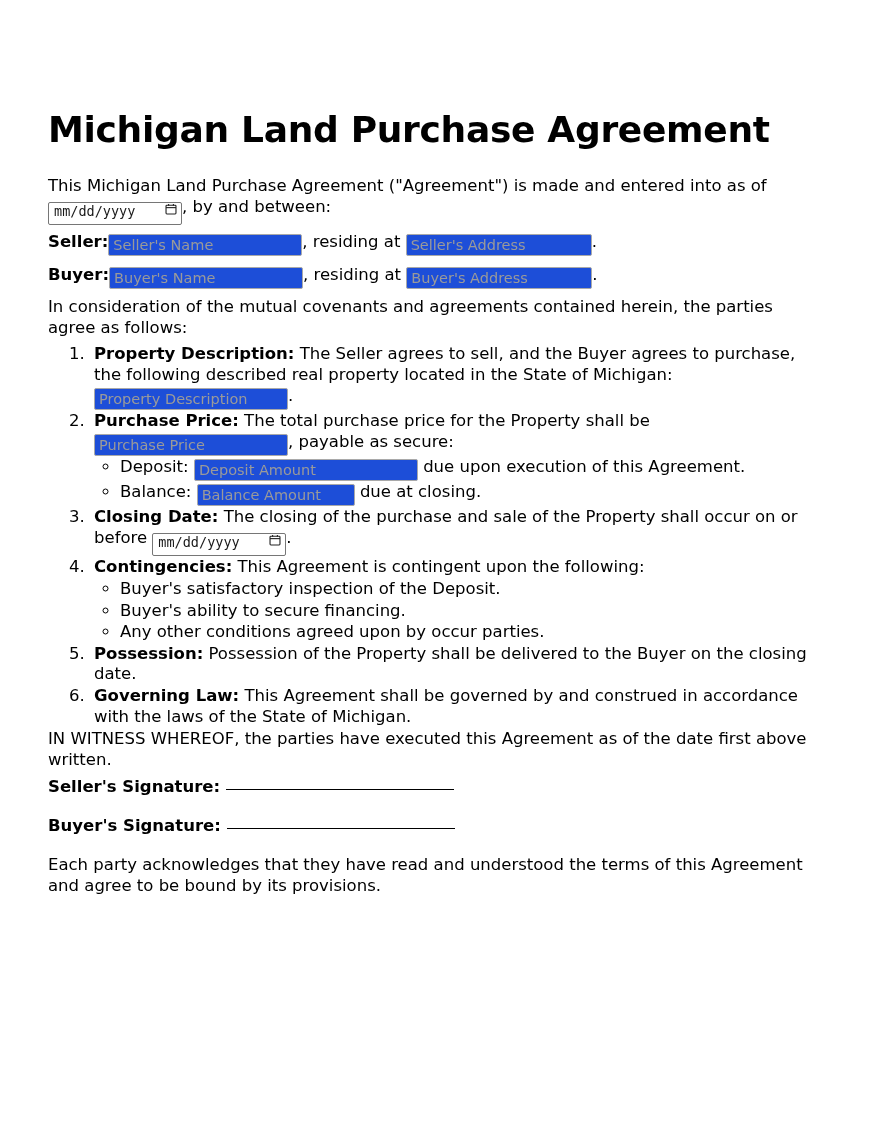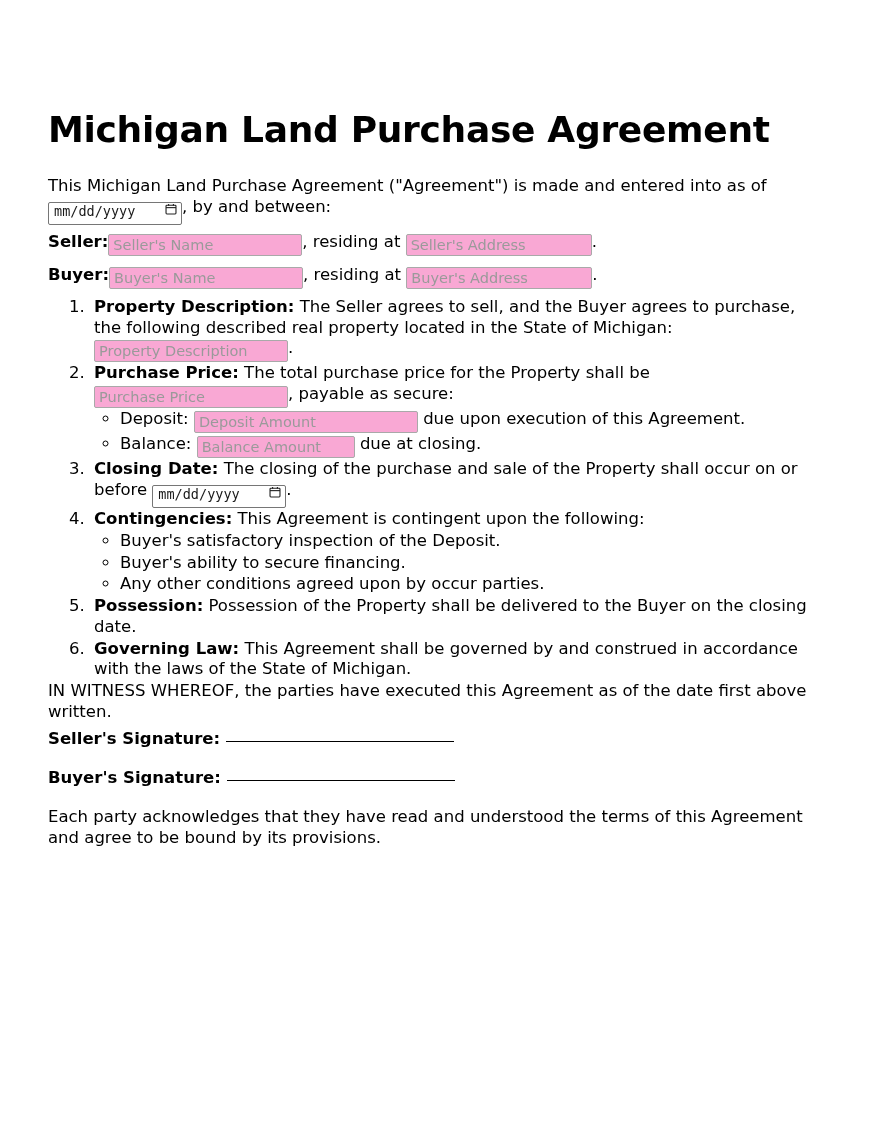--- a/index.html
+++ b/index.html
@@ -46,21 +46,21 @@
   }
   .party-label { font-weight: bold; }
   .mid-para { margin: 18px 0 14px 0; }
 
   input.field {
     font-family: "DejaVu Sans", sans-serif;
     font-size: 14.5px;
     color: #000;
     border: 1px solid #a9a9a9;
     border-radius: 2px;
-    background: #f9a8d4;
+    background: #1d4ed8;
     padding: 2px 4px;
     box-sizing: border-box;
     height: 22px;
     vertical-align: -3px;
     outline: none;
   }
   input.field::placeholder { color: #9a9a9a; opacity: 1; }
   input.w-name { width: 194px; }
   input.w-addr { width: 186px; }
   input.w-propdesc { width: 194px; }
@@ -165,20 +165,21 @@
   </p>
 
   <div class="party-line">
     <span class="party-label">Seller:</span><input class="field w-name" type="text" placeholder="Seller's Name" style=""><span>, residing at</span> <input class="field w-addr" type="text" placeholder="Seller's Address" style=""><span>.</span>
   </div>
 
   <div class="party-line">
     <span class="party-label">Buyer:</span><input class="field w-name" type="text" placeholder="Buyer's Name" style=""><span>, residing at</span> <input class="field w-addr" type="text" placeholder="Buyer's Address" style=""><span>.</span>
   </div>
 
+  <p class="para mid-para">In consideration of the mutual covenants and agreements contained herein, the parties agree as follows:</p>
 
   <ol class="terms">
 
     <li>
       <span class="term-label">Property Description:</span>
       <span>The Seller agrees to sell, and the Buyer agrees to purchase, the following described real property located in the State of Michigan:</span><br>
       <input class="field w-propdesc" type="text" placeholder="Property Description" style=""><span>.</span>
     </li>
 
     <li>

